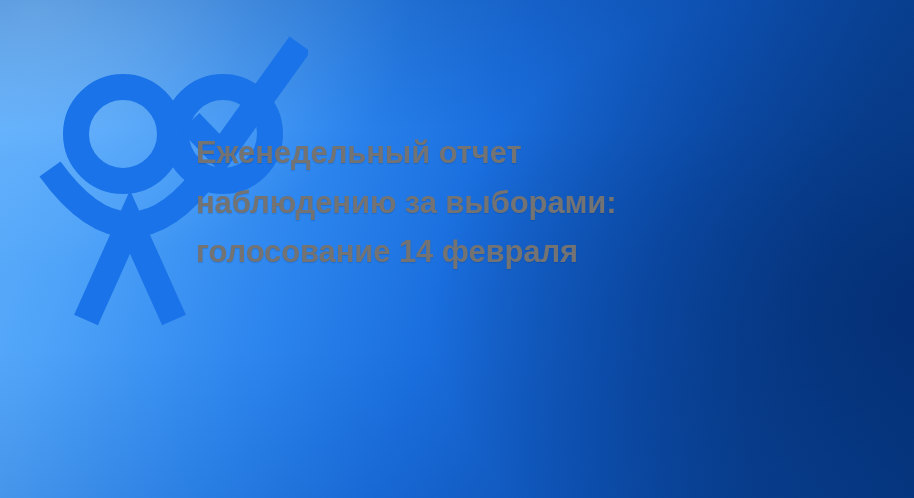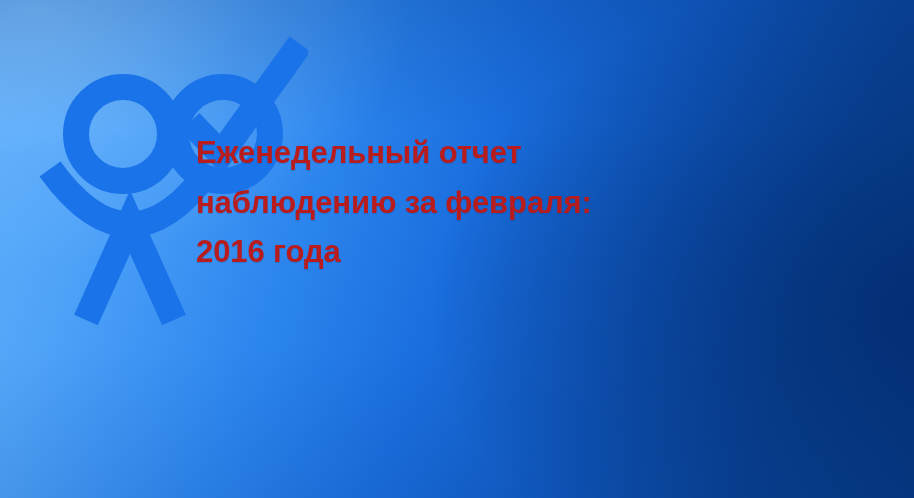--- a/index.html
+++ b/index.html
@@ -48,21 +48,21 @@
 
   
   .headline {
     position: absolute;
     left: 196px;
     top: 128px;
     width: 700px;
   }
   .headline .line {
     display: block;
-    color: #b91c1c;
+    color: #737373;
     font-size: 31px;
     line-height: 49.5px;
     font-weight: bold;
     letter-spacing: -0.1px;
     white-space: pre;
     text-shadow: 0 1px 1px rgba(0,40,100,0.18);
   }
 </style>
 </head>
 <body>
@@ -86,17 +86,17 @@
 
         <path d="M48 290 L92 192 L136 290" stroke-linejoin="miter"></path>
       </g>
 
       <path d="M152 92 L183 124 L262 14" fill="none" stroke="#1a73e8" stroke-width="26" stroke-linecap="butt" stroke-linejoin="miter"></path>
     </svg>
   </div>
 
   <div class="headline">
     <span class="line">Еженедельный отчет</span>
-    <span class="line">наблюдению за февраля:</span>
-    <span class="line">2016 года</span>
+    <span class="line">наблюдению за выборами:</span>
+    <span class="line">голосование 14 февраля</span>
   </div>
 
 </div>
 
 </body></html>

